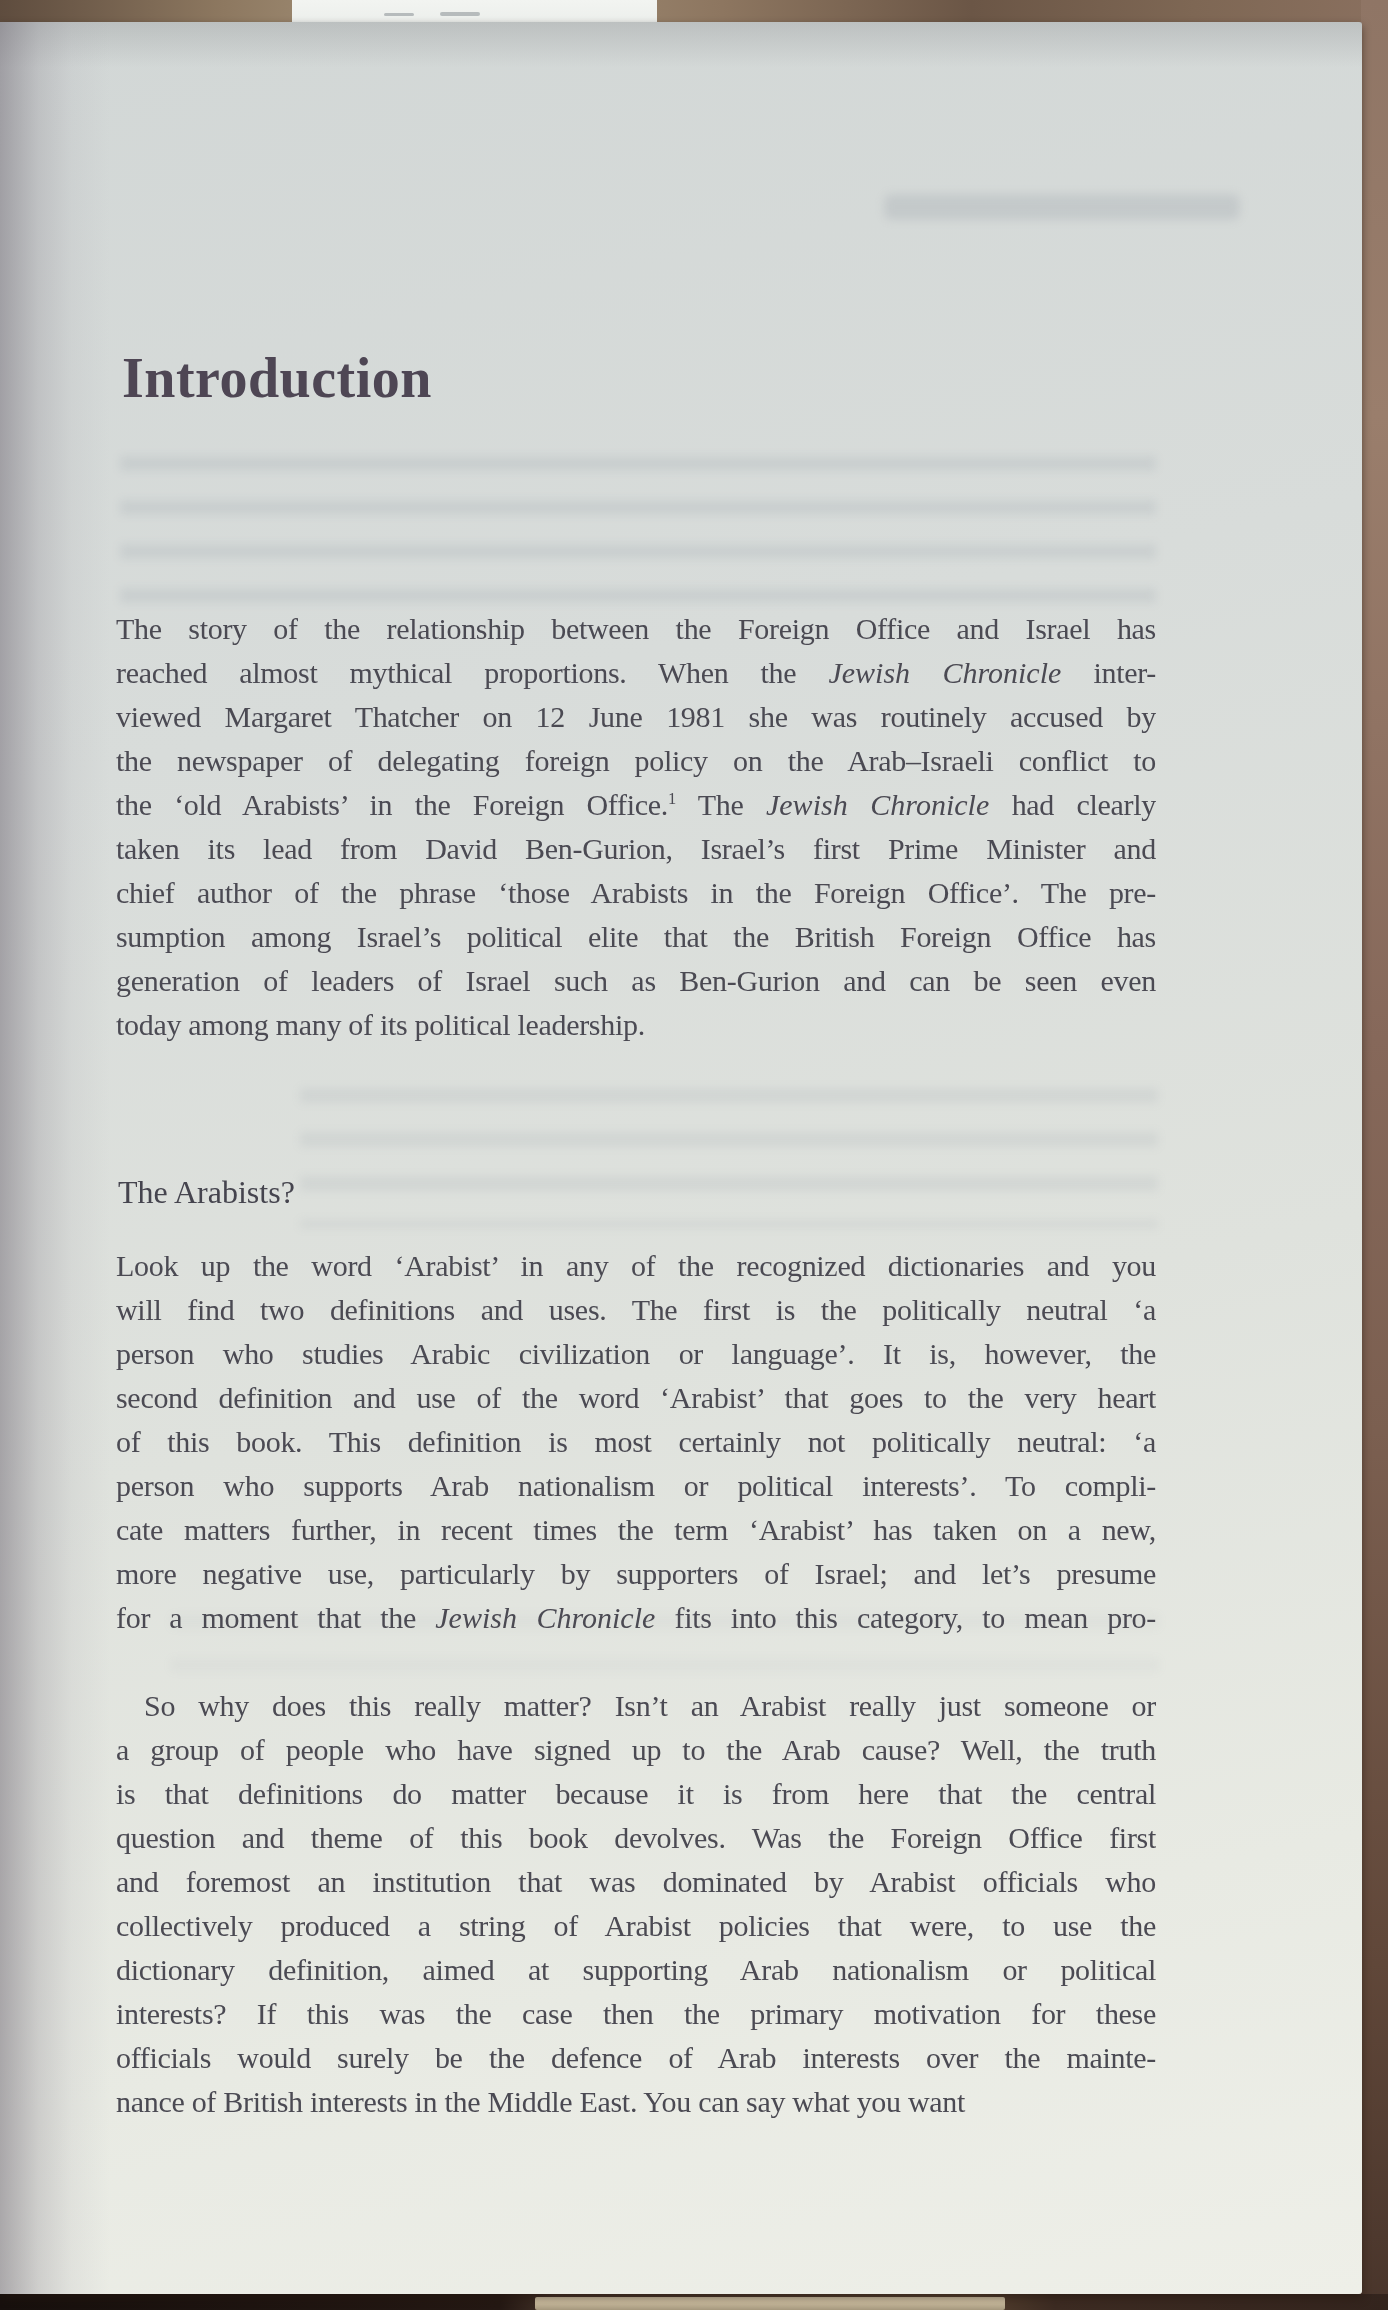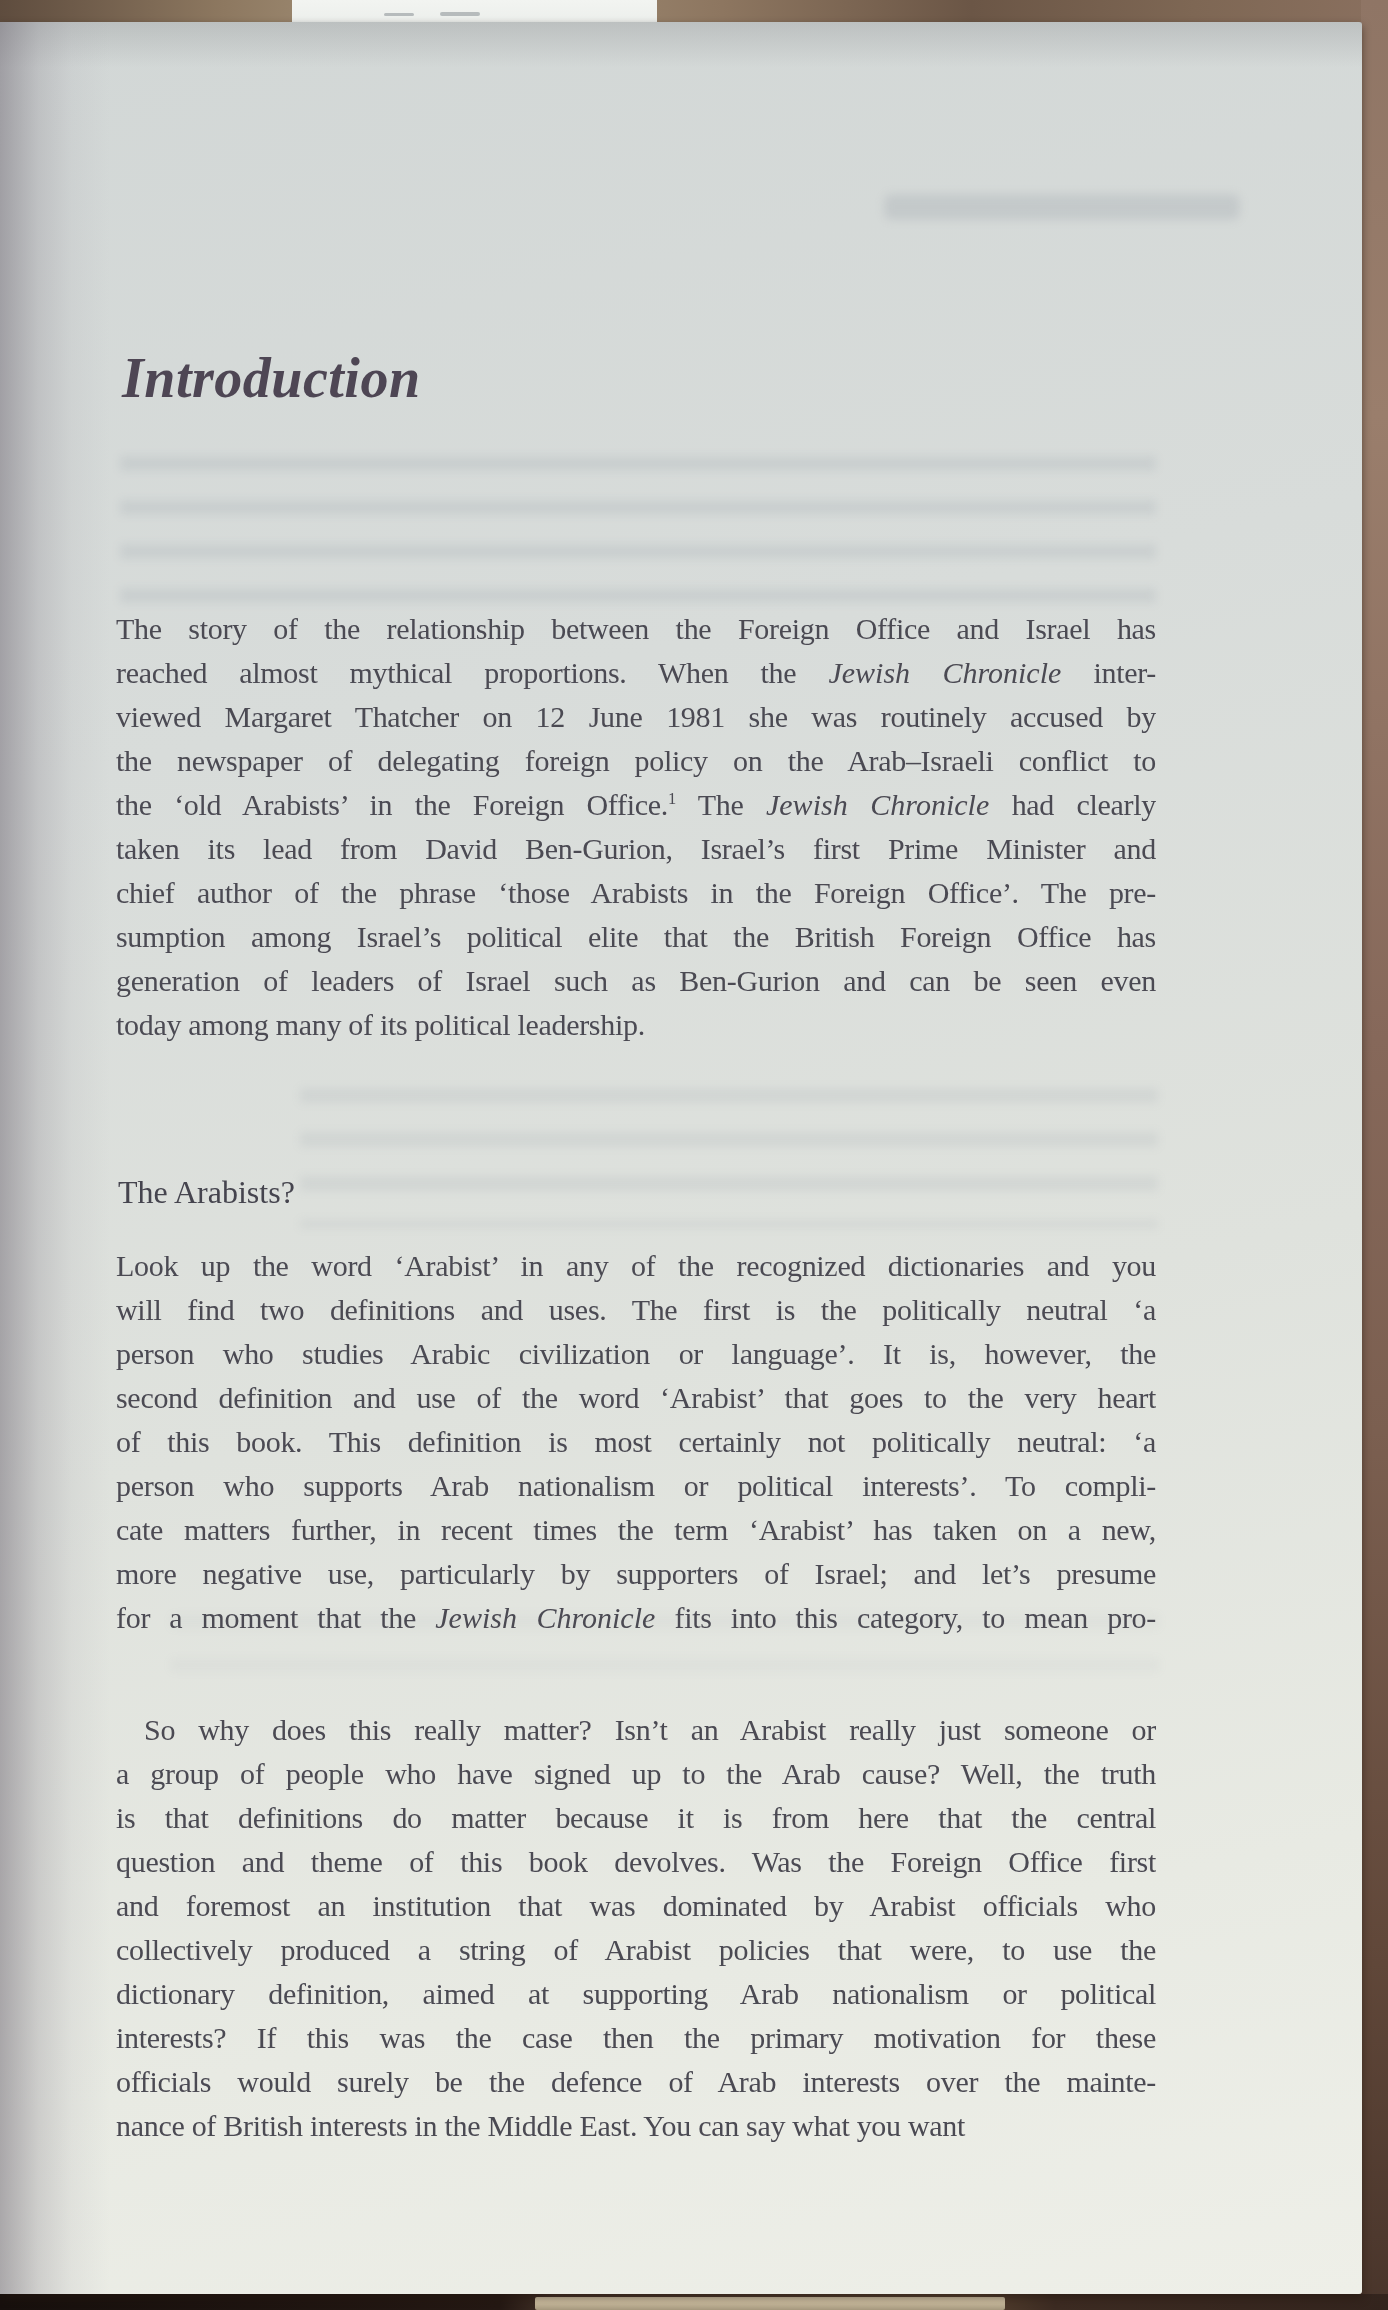--- a/index.html
+++ b/index.html
@@ -61,34 +61,34 @@
     opacity:.42;
   }
   .ghost.g-header{left:884px;top:172px;width:356px;height:26px;
     background:rgba(125,135,148,.38);opacity:.5;border-radius:8px;}
   .ghost.g1{left:120px;top:434px;width:1036px;height:150px;}
   .ghost.g2{left:300px;top:1066px;width:858px;height:140px;opacity:.34;}
   .ghost.g3{left:170px;top:1592px;width:990px;height:58px;opacity:.16;}
   
   .chapter-title{
     position:absolute;left:122px;top:290px;
-    font-style:italic;font-size:56px;line-height:1;
+    font-size:56px;line-height:1;
     color:#4e4654;letter-spacing:.5px;
   }
   .section-heading{
     position:absolute;left:118px;top:1124px;
     font-weight:400;font-size:32px;line-height:1.2;color:#45444e;
   }
   .para{
     position:absolute;left:116px;width:1040px;
     font-size:30px;color:#4b4a53;letter-spacing:-.3px;
   }
   .para.p1{top:585px;}
   .para.p2{top:1222px;}
-  .para.p3{top:1662px;margin-top:24px;}
+  .para.p3{top:1662px;}
   .line{
     height:44px;line-height:44px;overflow:hidden;
     text-align:justify;text-align-last:justify;
   }
   .line.last{text-align-last:left;}
   .line.indent{padding-left:28px;}
   .line sup{font-size:.55em;line-height:0;vertical-align:super;}
   .line i{letter-spacing:0;}
 </style>
 </head>

